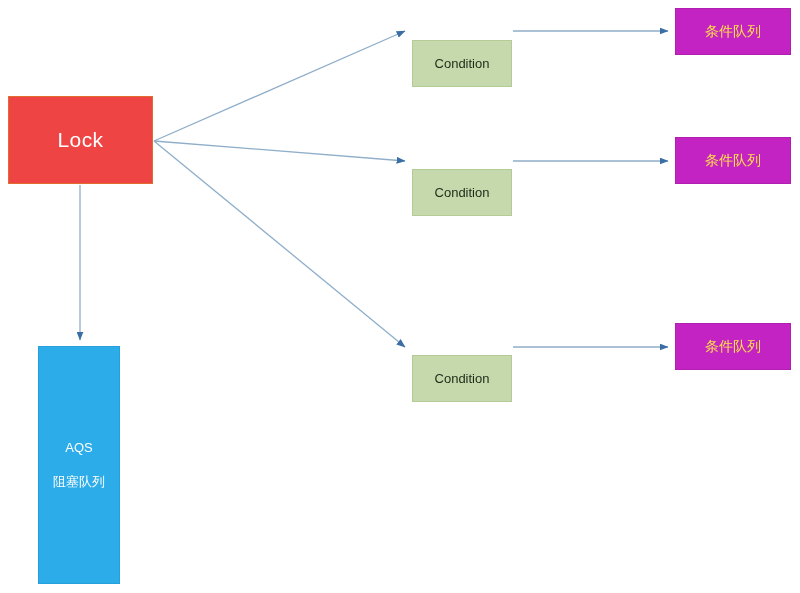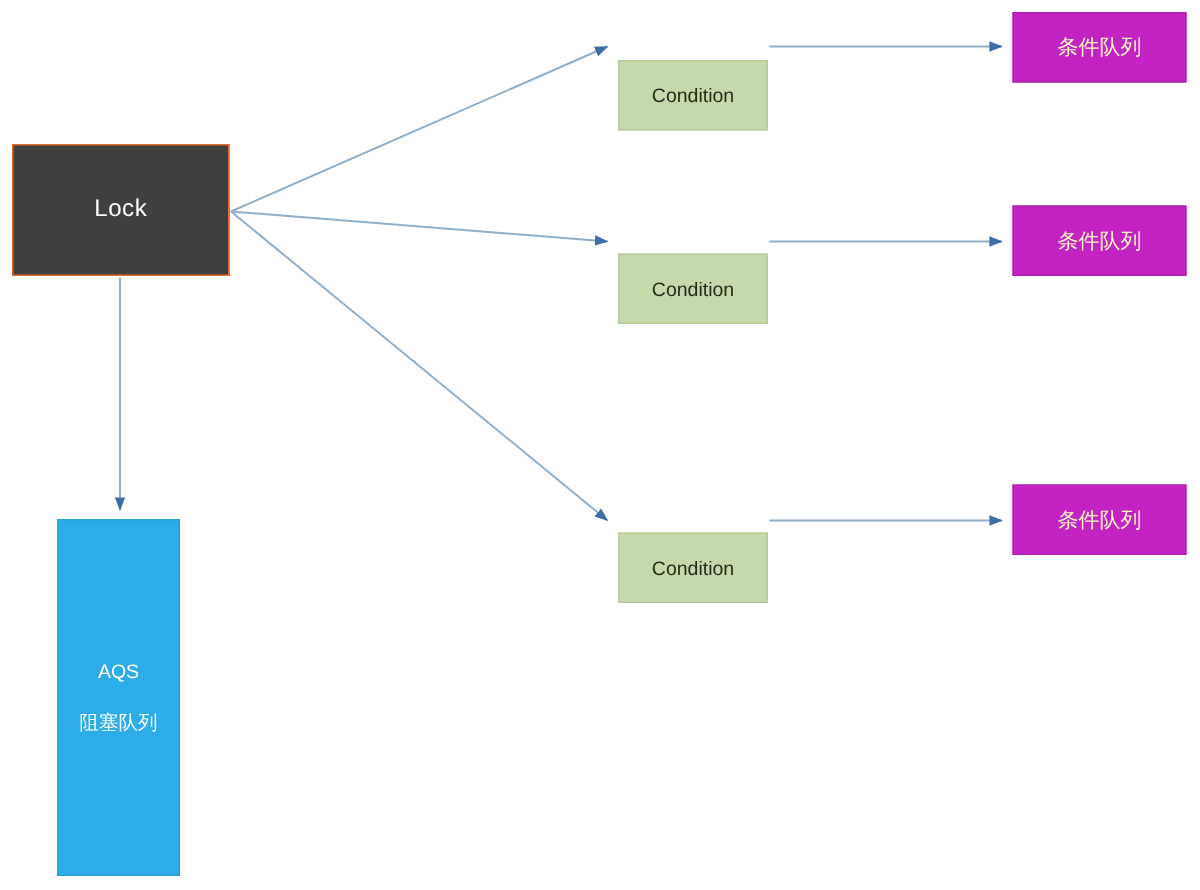--- a/index.html
+++ b/index.html
@@ -32,24 +32,24 @@
     align-items: center;
     justify-content: center;
     text-align: center;
     line-height: 1.35;
   }
   .node-lock {
     left: 8px;
     top: 96px;
     width: 145px;
     height: 88px;
-    background: #404040;
+    background: #ef4444;
     border: 1px solid #e06c2f;
     color: #ffffff;
-    font-size: 16px;
+    font-size: 21px;
     letter-spacing: 0.4px;
     text-align: center;
   }
   .node-condition {
     width: 100px;
     height: 47px;
     background: #c6d9ad;
     border: 1px solid #b4cb97;
     color: #1d2b17;
     font-size: 13px;
@@ -57,21 +57,21 @@
   }
   .node-cond-1 { left: 412px; top: 8px; }
   .node-cond-2 { left: 412px; top: 137px; }
   .node-cond-3 { left: 412px; top: 323px; }
 
   .node-queue {
     width: 116px;
     height: 47px;
     background: #c423c4;
     border: 1px solid #b01fb0;
-    color: #fef9c3;
+    color: #fde047;
     font-size: 14px;
   }
   .node-q-1 { left: 675px; top: 8px; }
   .node-q-2 { left: 675px; top: 137px; }
   .node-q-3 { left: 675px; top: 323px; }
 
   .node-aqs {
     left: 38px;
     top: 346px;
     width: 82px;

